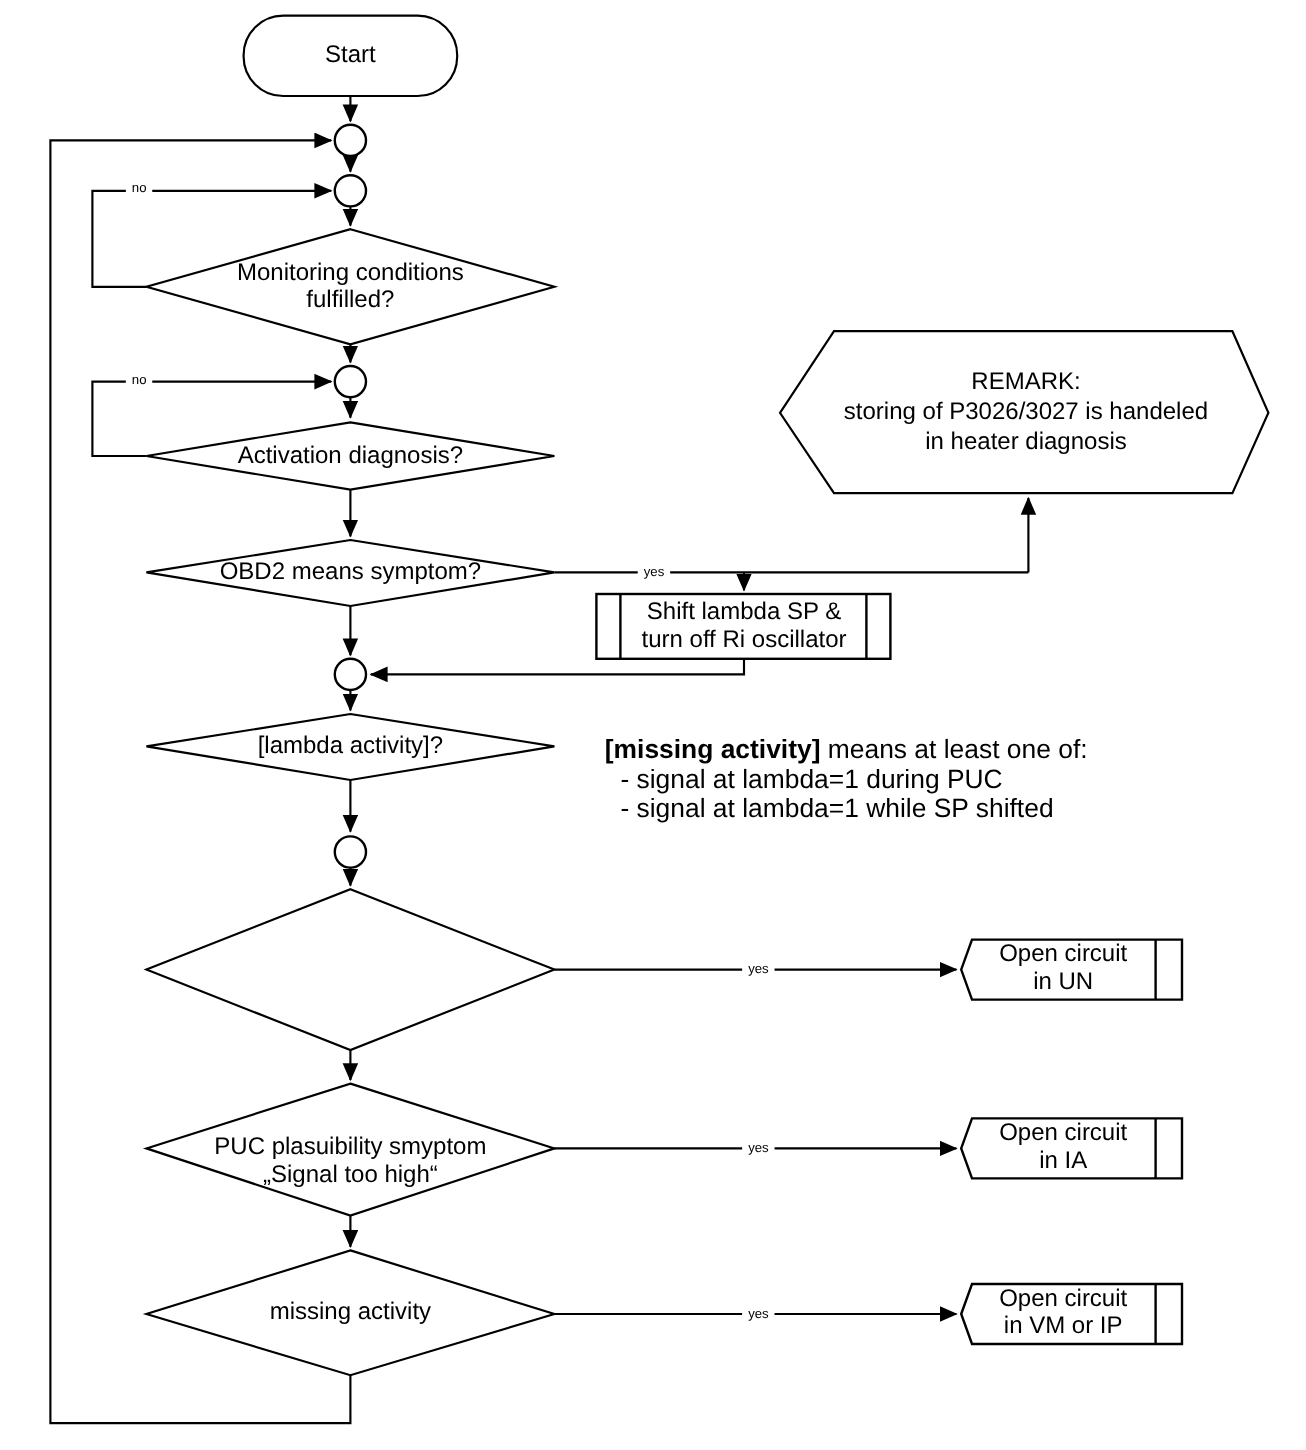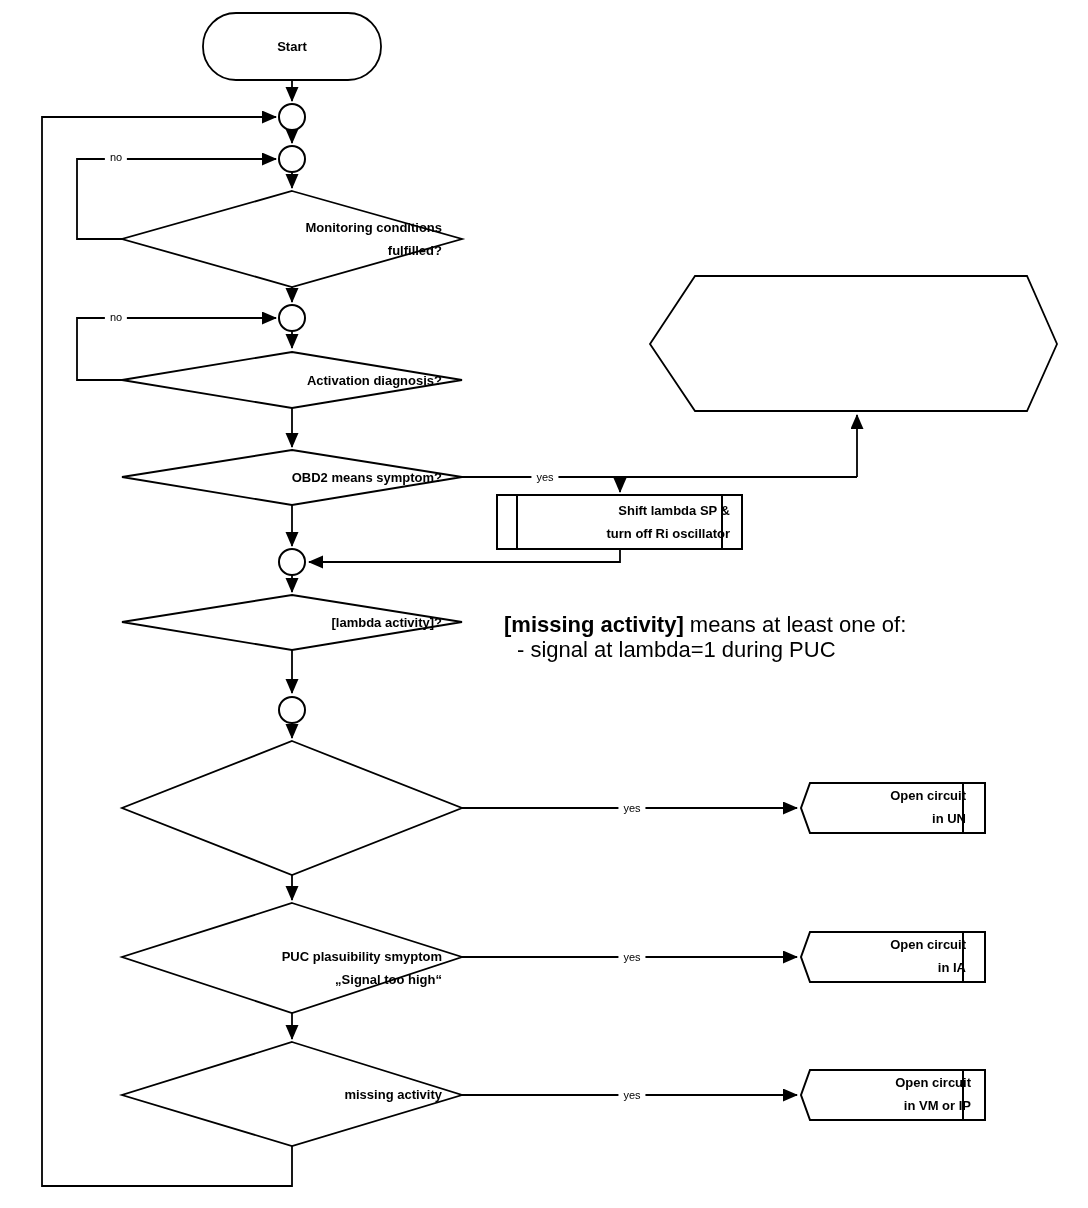--- a/index.html
+++ b/index.html
@@ -1,20 +1,20 @@
 <!DOCTYPE html>
 <html><head>
 <meta charset="utf-8">
 <style>
   html,body{margin:0;padding:0;background:#fff;}
   #canvas{position:relative;width:1088px;height:1208px;background:#ffffff;overflow:hidden;
           font-family:"Liberation Sans",sans-serif;color:#000;}
   #canvas svg{position:absolute;left:0;top:0;}
-  .lbl{position:absolute;font-family:"Liberation Sans",sans-serif;font-weight:bold;font-size:13px;
-       line-height:23px;color:#000;text-align:right;white-space:pre-line;
+  .lbl{position:absolute;font-family:"Liberation Sans",sans-serif;font-weight:normal;font-size:20px;
+       line-height:23px;color:#000;text-align:center;white-space:pre-line;
        transform:translate(-50%,-50%);}
   .tag{position:absolute;font-family:"Liberation Sans",sans-serif;font-weight:normal;font-size:11px;
        color:#000;background:#ffffff;padding:0 5px;transform:translate(-50%,-50%);}
   .ann{position:absolute;font-family:"Liberation Sans",sans-serif;font-size:22px;color:#000;
        white-space:pre;}
   .ann b{font-weight:bold;}
 </style>
 </head>
 <body>
 
@@ -98,25 +98,29 @@
 
   <div class="tag" style="left:116px;top:317px;">no</div>
   <div class="lbl" style="left:292px;top:380px;width:300px;">Activation diagnosis?</div>
 
   <div class="lbl" style="left:292px;top:477px;width:300px;">OBD2 means symptom?</div>
   <div class="tag" style="left:545px;top:477px;">yes</div>
 
   <div class="lbl" style="left:620px;top:522px;width:220px;">Shift lambda SP &amp;
 turn off Ri oscillator</div>
 
+  <div class="lbl" style="left:855px;top:344px;width:360px;line-height:25px;">REMARK:
+storing of P3026/3027 is handeled
+in heater diagnosis</div>
 
   <div class="lbl" style="left:292px;top:622px;width:300px;">[lambda activity]?</div>
 
   <div class="ann" style="left:504px;top:612px;"><b>[missing activity]</b><span> means at least one of:</span></div>
   <div class="ann" style="left:517px;top:637px;">- signal at lambda=1 during PUC</div>
+  <div class="ann" style="left:517px;top:661px;">- signal at lambda=1 while SP shifted</div>
 
   <div class="tag" style="left:632px;top:808px;">yes</div>
   <div class="lbl" style="left:886px;top:807px;width:160px;">Open circuit
 in UN</div>
 
   <div class="lbl" style="left:292px;top:968px;width:300px;">PUC plasuibility smyptom
 „Signal too high“</div>
   <div class="tag" style="left:632px;top:957px;">yes</div>
   <div class="lbl" style="left:886px;top:956px;width:160px;">Open circuit
 in IA</div>

